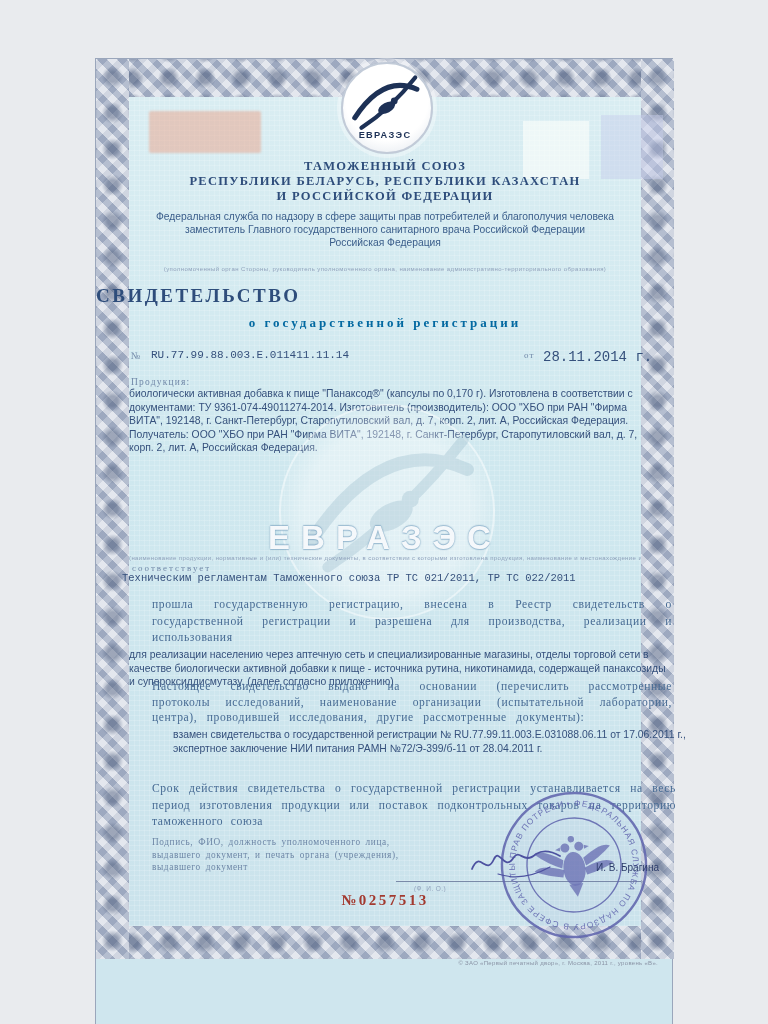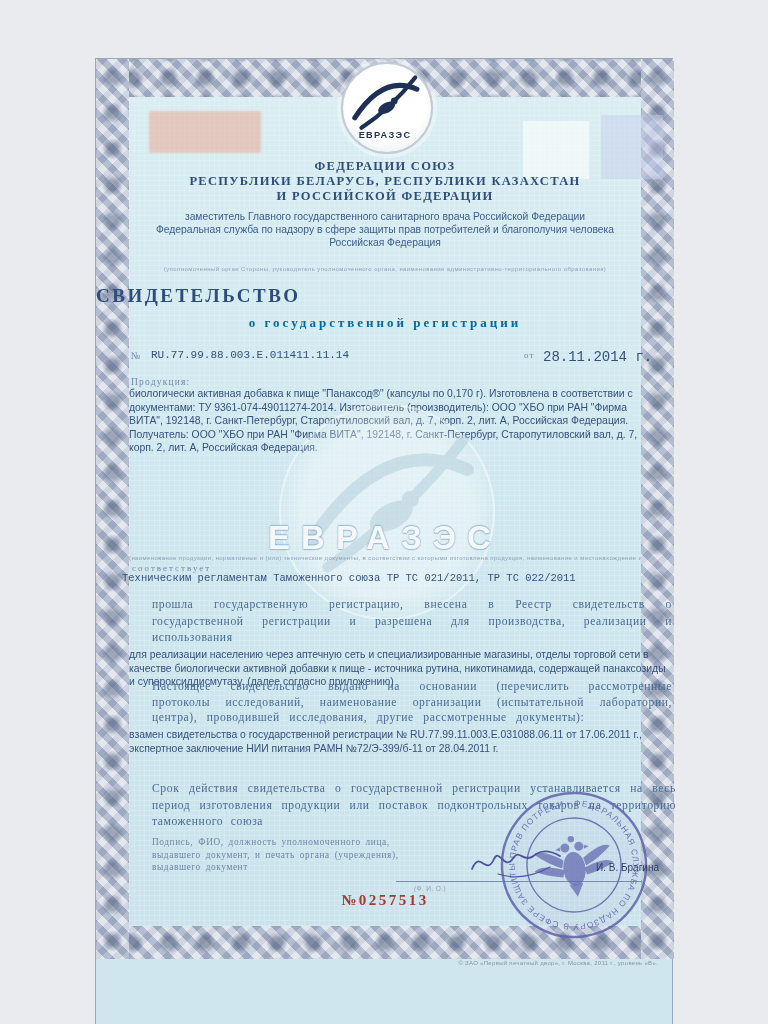--- a/index.html
+++ b/index.html
@@ -91,27 +91,27 @@
     <svg viewBox="0 0 100 100" width="84" height="84" style="position:absolute;left:0;top:0;">
       <path d="M14 64 Q48 12 88 30" stroke="#1d3156" stroke-width="6" fill="none" stroke-linecap="round"></path>
       <path d="M22 76 Q58 52 86 16" stroke="#1d3156" stroke-width="5" fill="none" stroke-linecap="round"></path>
       <ellipse cx="52" cy="52" rx="11" ry="6" fill="#1d3156" transform="rotate(-28 52 52)"></ellipse>
       <circle cx="61" cy="44" r="4" fill="#1d3156"></circle>
       <text x="50" y="88" text-anchor="middle" font-family="Liberation Sans, sans-serif" font-size="11" font-weight="bold" letter-spacing="1.5" fill="#1d3156">ЕВРАЗЭС</text>
     </svg>
   </div>
 
   <div class="union">
-    <div>ФЕДЕРАЦИИ СОЮЗ</div>
+    <div>ТАМОЖЕННЫЙ СОЮЗ</div>
     <div>РЕСПУБЛИКИ БЕЛАРУСЬ, РЕСПУБЛИКИ КАЗАХСТАН</div>
     <div>И РОССИЙСКОЙ ФЕДЕРАЦИИ</div>
   </div>
   <div class="agency">
+    <div>Федеральная служба по надзору в сфере защиты прав потребителей и благополучия человека</div>
     <div>заместитель Главного государственного санитарного врача Российской Федерации</div>
-    <div>Федеральная служба по надзору в сфере защиты прав потребителей и благополучия человека</div>
     <div>Российская Федерация</div>
   </div>
   <div class="tiny-caption center" style="left:60px;top:207px;width:458px;">(уполномоченный орган Стороны, руководитель уполномоченного органа, наименование административно-территориального образования)</div>
 
   <div class="doc-title">СВИДЕТЕЛЬСТВО</div>
   <div class="doc-subtitle">о государственной регистрации</div>
 
   <div style="position:absolute;left:0;top:290px;width:578px;height:16px;">
     <span class="form-label" style="position:absolute;left:35px;top:1px;font-size:10px;">№</span>
     <span class="typed" style="position:absolute;left:55px;top:0;font-size:11px;">RU.77.99.88.003.E.011411.11.14</span>
@@ -133,21 +133,21 @@
   <div class="wm-text">ЕВРАЗЭС</div>
 
   <div class="tiny-caption" style="left:33px;top:496px;width:512px;">(наименование продукции, нормативные и (или) технические документы, в соответствии с которыми изготовлена продукция, наименование и местонахождение изготовителя (производителя), получателя)</div>
   <div class="form-label" style="position:absolute;left:36px;top:504px;font-size:9px;letter-spacing:2px;">соответствует</div>
   <div class="typed" style="position:absolute;left:26px;top:513px;font-size:10.5px;">Техническим регламентам Таможенного союза ТР ТС 021/2011, ТР ТС 022/2011</div>
 
   <div class="serif-par" style="left:36px;top:538px;width:520px;">прошла государственную регистрацию, внесена в Реестр свидетельств о государственной регистрации и разрешена для производства, реализации и использования</div>
   <div class="sans-par" style="left:33px;top:589px;width:537px;">для реализации населению через аптечную сеть и специализированные магазины, отделы торговой сети в качестве биологически активной добавки к пище - источника рутина, никотинамида, содержащей панаксозиды и супероксиддисмутазу. (далее согласно приложению)</div>
 
   <div class="serif-par" style="left:36px;top:620px;width:520px;line-height:15.5px;">Настоящее свидетельство выдано на основании (перечислить рассмотренные протоколы исследований, наименование организации (испытательной лаборатории, центра), проводившей исследования, другие рассмотренные документы):</div>
-  <div class="sans-par" style="left:33px;top:669px;width:537px;">взамен свидетельства о государственной регистрации № RU.77.99.11.003.Е.031088.06.11 от 17.06.2011 г., экспертное заключение НИИ питания РАМН №72/Э-399/б-11 от 28.04.2011 г.</div>
+  <div class="sans-par" style="left:33px;top:669px;width:537px;padding-left:44px;">взамен свидетельства о государственной регистрации № RU.77.99.11.003.Е.031088.06.11 от 17.06.2011 г., экспертное заключение НИИ питания РАМН №72/Э-399/б-11 от 28.04.2011 г.</div>
 
   <div class="serif-par" style="left:36px;top:777px;width:252px;font-size:9.3px;line-height:12.5px;word-spacing:2px;color:#6d86a6;text-align:left;">Подпись, ФИО, должность уполномоченного лица, выдавшего документ, и печать органа (учреждения), выдавшего документ</div>
 
   <div class="serif-par" style="left:36px;top:722px;width:524px;word-spacing:4px;">Срок действия свидетельства о государственной регистрации устанавливается на весь период изготовления продукции или поставок подконтрольных товаров на территорию таможенного союза</div>
 
   <svg class="signature-svg" viewBox="0 0 96 38">
     <path d="M4 24 C12 4 18 32 26 14 C32 2 36 28 46 12 C52 4 56 20 68 9 Q78 3 92 11" stroke="#4d51a0" stroke-width="1.8" fill="none" stroke-linecap="round"></path>
     <path d="M30 29 Q55 37 82 22" stroke="#4d51a0" stroke-width="1.2" fill="none" stroke-linecap="round"></path>
   </svg>
   <div class="sig-name">И. В. Брагина</div>

